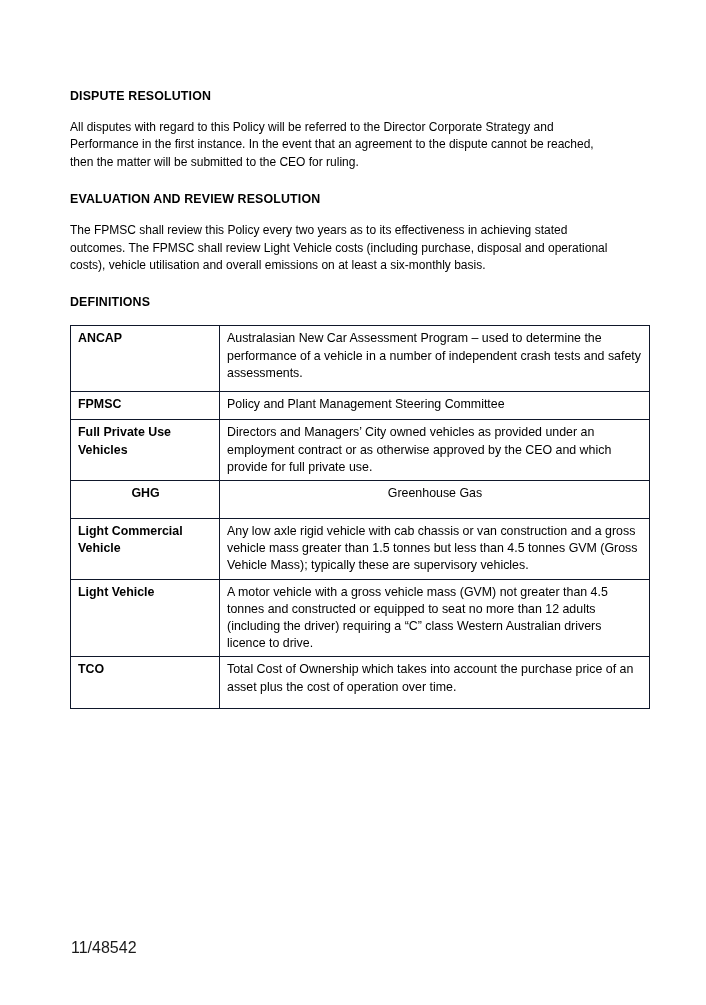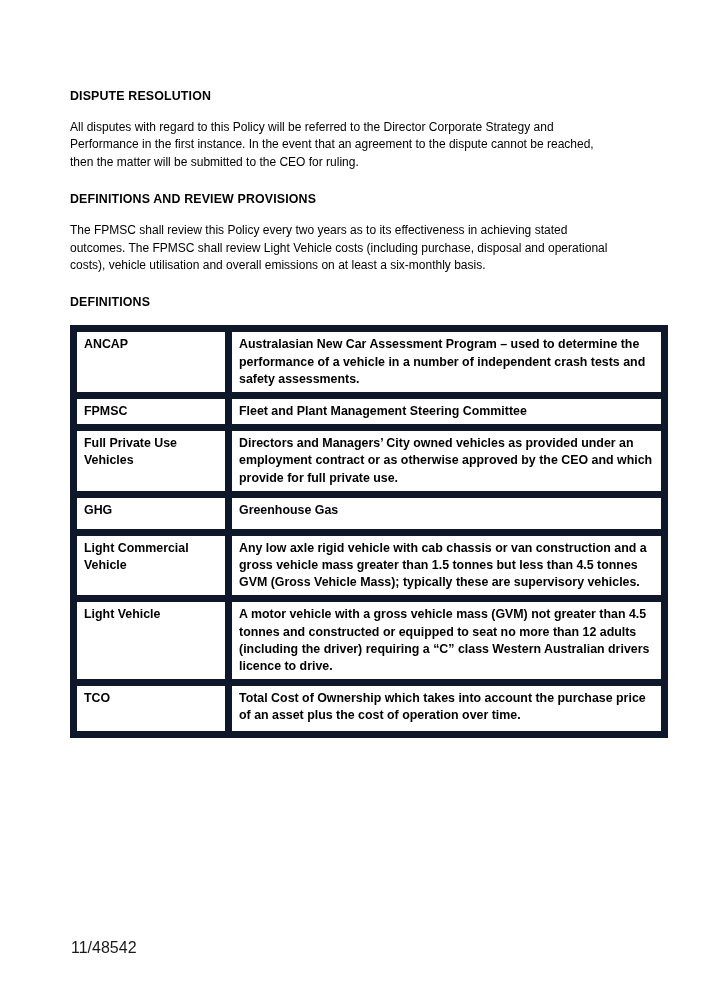--- a/index.html
+++ b/index.html
@@ -41,73 +41,72 @@
   .body-text.tight {
     margin-bottom: 22px;
   }
   table.definitions {
     border-collapse: collapse;
     width: 552px;
     margin-top: 4px;
     table-layout: fixed;
   }
   table.definitions td {
-    border: 7px solid #0f172a;
+    border: 1px solid #0f172a;
     vertical-align: top;
     padding: 4px 6px 4px 7px;
     font-size: 12.4px;
     line-height: 17.2px;
   }
   table.definitions td.term {
     width: 135px;
     font-weight: bold;
   }
   table.definitions td.def {
     width: 416px;
-    font-weight: bold;
   }
   .footer {
     position: absolute;
     left: 71px;
     top: 941px;
     font-size: 16px;
     line-height: 14px;
     color: #1a1a1a;
   }
 </style>
 </head>
 <body>
 
 <div class="page">
 
   <div class="content">
 
     <h2 class="section-heading">DISPUTE RESOLUTION</h2>
     <p class="body-text">All disputes with regard to this Policy will be referred to the Director Corporate Strategy and Performance in the first instance. In the event that an agreement to the dispute cannot be reached, then the matter will be submitted to the CEO for ruling.</p>
 
-    <h2 class="section-heading">DEFINITIONS AND REVIEW PROVISIONS</h2>
+    <h2 class="section-heading">EVALUATION AND REVIEW RESOLUTION</h2>
     <p class="body-text">The FPMSC shall review this Policy every two years as to its effectiveness in achieving stated outcomes. The FPMSC shall review Light Vehicle costs (including purchase, disposal and operational costs), vehicle utilisation and overall emissions on at least a six-monthly basis.</p>
 
     <h2 class="section-heading">DEFINITIONS</h2>
 
     <table class="definitions">
       <tbody>
           <tr style="height: 66px;">
             <td class="term">ANCAP</td>
             <td class="def">Australasian New Car Assessment Program – used to determine the performance of a vehicle in a number of independent crash tests and safety assessments.</td>
           </tr>
           <tr style="height: 28px;">
             <td class="term">FPMSC</td>
-            <td class="def">Fleet and Plant Management Steering Committee</td>
+            <td class="def">Policy and Plant Management Steering Committee</td>
           </tr>
           <tr style="height: 49px;">
             <td class="term">Full Private Use Vehicles</td>
             <td class="def">Directors and Managers’ City owned vehicles as provided under an employment contract or as otherwise approved by the CEO and which provide for full private use.</td>
           </tr>
-          <tr style="height: 38px;">
+          <tr style="height: 38px; text-align: center;">
             <td class="term">GHG</td>
             <td class="def">Greenhouse Gas</td>
           </tr>
           <tr style="height: 54px;">
             <td class="term">Light Commercial Vehicle</td>
             <td class="def">Any low axle rigid vehicle with cab chassis or van construction and a gross vehicle mass greater than 1.5 tonnes but less than 4.5 tonnes GVM (Gross Vehicle Mass); typically these are supervisory vehicles.</td>
           </tr>
           <tr style="height: 66px;">
             <td class="term">Light Vehicle</td>
             <td class="def">A motor vehicle with a gross vehicle mass (GVM) not greater than 4.5 tonnes and constructed or equipped to seat no more than 12 adults (including the driver) requiring a “C” class Western Australian drivers licence to drive.</td>

